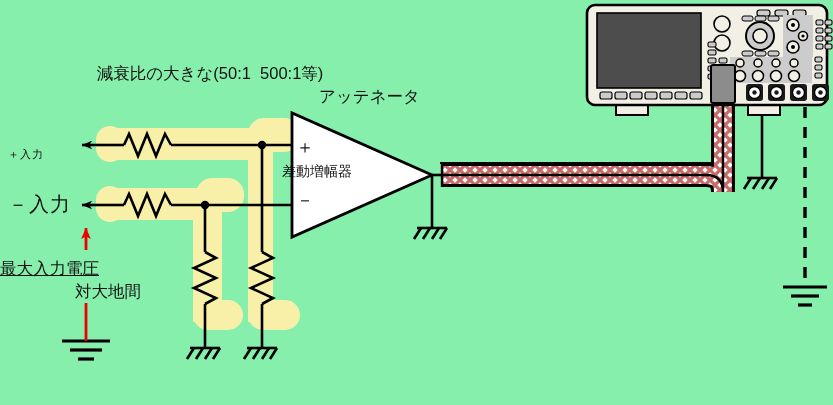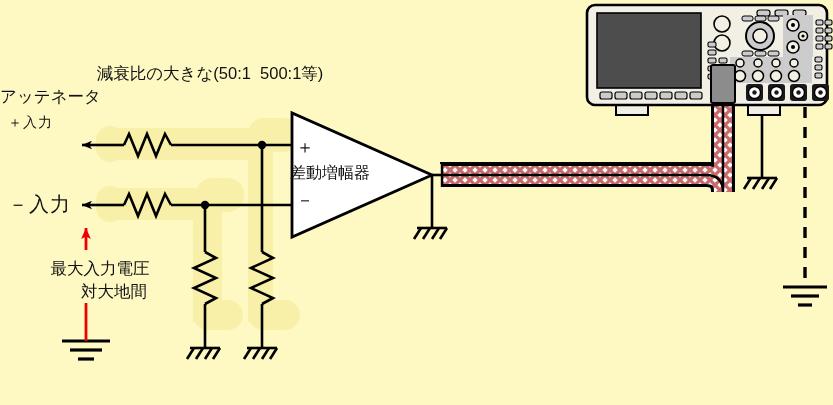--- a/index.html
+++ b/index.html
@@ -4,21 +4,21 @@
 <style>
   html, body {
     margin: 0;
     padding: 0;
     background: #ffffff;
   }
   #root {
     position: relative;
     width: 833px;
     height: 405px;
-    background: #fef9c3;
+    background: #86efac;
     overflow: hidden;
     font-family: "Liberation Sans", "DejaVu Sans", sans-serif;
   }
   #diagram {
     position: absolute;
     left: 0;
     top: 0;
     width: 833px;
     height: 405px;
   }
@@ -29,52 +29,53 @@
     font-family: "Liberation Sans", "DejaVu Sans", sans-serif;
   }
   .lbl-attenuator-1 {
     left: 0px; top: 63px; width: 420px;
     text-align: center;
     font-size: 16.5px;
     letter-spacing: 0px;
   }
   .lbl-attenuator-2 {
     left: 0px; top: 86px; width: 420px;
-    text-align: left;
+    text-align: right;
     font-size: 16.5px;
   }
   .lbl-plus-input {
-    left: 8px; top: 114px;
-    font-size: 14px;
+    left: 8px; top: 147px;
+    font-size: 11px;
     letter-spacing: 1px;
   }
   .lbl-minus-input {
     left: 8px; top: 191px;
     font-size: 20px;
     letter-spacing: 1px;
   }
   .lbl-maxv-1 {
     left: 0px; top: 258px; width: 200px;
-    text-align: center;
-    font-size: 16.5px;
+    text-align: left;
+    font-size: 16.5px;
+    text-decoration: underline;
   }
   .lbl-maxv-2 {
-    left: 14px; top: 281px; width: 200px;
+    left: 8px; top: 281px; width: 200px;
     text-align: center;
     font-size: 16.5px;
     font-family: Liberation Mono, monospace;
   }
   .lbl-amp-plus {
     left: 296px; top: 135px;
     font-size: 18px;
     font-weight: 400;
   }
   .lbl-amp-name {
-    left: 290px; top: 163px;
-    font-size: 16px;
+    left: 282px; top: 163px;
+    font-size: 14px;
   }
   .lbl-amp-minus {
     left: 296px; top: 188px;
     font-size: 18px;
   }
   .lbl-warning {
     left: 110px; top: 374px;
     font-size: 16.5px;
     color: #ee0000;
     font-weight: bold;

